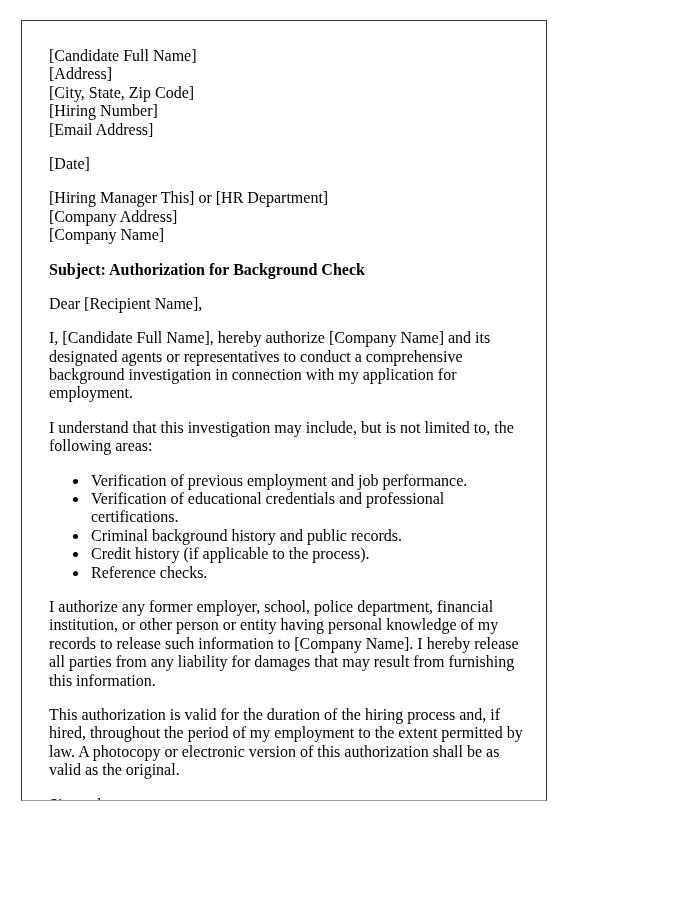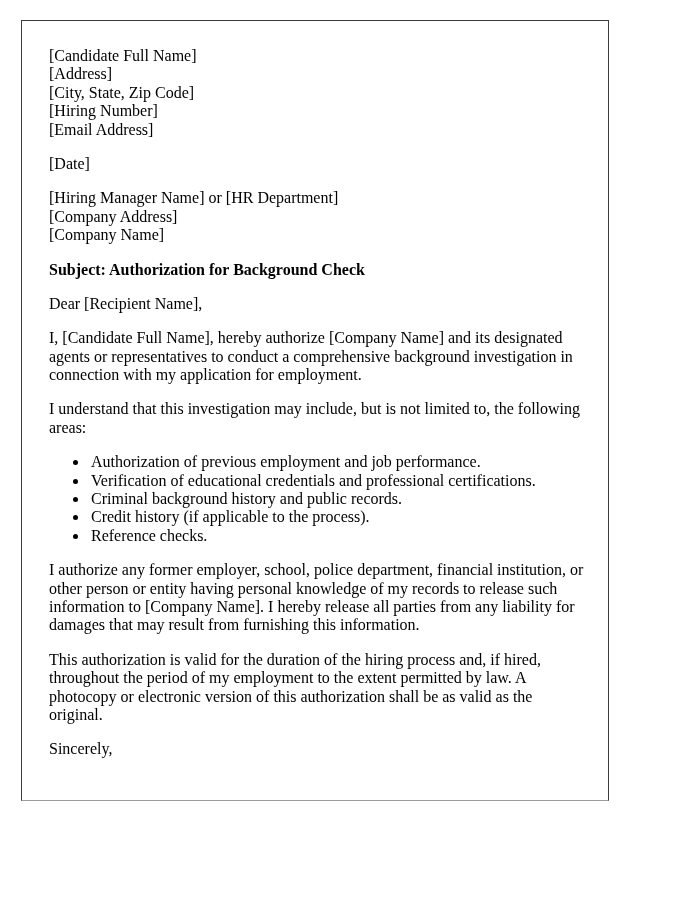--- a/index.html
+++ b/index.html
@@ -14,21 +14,21 @@
     overflow: hidden;
     font-family: "Liberation Serif", serif;
     font-size: 16px;
     line-height: 1.15;
     color: #000000;
   }
   .page {
     position: absolute;
     left: 21px;
     top: 20px;
-    width: 588px;
+    width: 526px;
     height: 781px;
     box-sizing: border-box;
     border: 1px solid #3c3c3c;
     border-bottom-color: #9c9c9c;
     background: #ffffff;
     padding: 26px 18px 0 27px;
     overflow: hidden;
   }
   .block {
     margin: 16px 0;
@@ -68,35 +68,35 @@
     <div class="line">[Candidate Full Name]</div>
     <div class="line">[Address]</div>
     <div class="line">[City, State, Zip Code]</div>
     <div class="line">[Hiring Number]</div>
     <div class="line">[Email Address]</div>
   </div>
 
   <div class="block">[Date]</div>
 
   <div class="block">
-    <div class="line">[Hiring Manager Name] or [HR Department]</div>
+    <div class="line">[Hiring Manager This] or [HR Department]</div>
     <div class="line">[Company Address]</div>
     <div class="line">[Company Name]</div>
   </div>
 
   <div class="block subject">Subject: Authorization for Background Check</div>
 
   <div class="block">Dear [Recipient Name],</div>
 
   <p class="block">I, [Candidate Full Name], hereby authorize [Company Name] and its designated agents or representatives to conduct a comprehensive background investigation in connection with my application for employment.</p>
 
   <p class="block">I understand that this investigation may include, but is not limited to, the following areas:</p>
 
   <ul class="areas">
-    <li>Authorization of previous employment and job performance.</li>
+    <li>Verification of previous employment and job performance.</li>
     <li>Verification of educational credentials and professional certifications.</li>
     <li>Criminal background history and public records.</li>
     <li>Credit history (if applicable to the process).</li>
     <li>Reference checks.</li>
   </ul>
 
   <p class="block">I authorize any former employer, school, police department, financial institution, or other person or entity having personal knowledge of my records to release such information to [Company Name]. I hereby release all parties from any liability for damages that may result from furnishing this information.</p>
 
   <p class="block">This authorization is valid for the duration of the hiring process and, if hired, throughout the period of my employment to the extent permitted by law. A photocopy or electronic version of this authorization shall be as valid as the original.</p>
 

